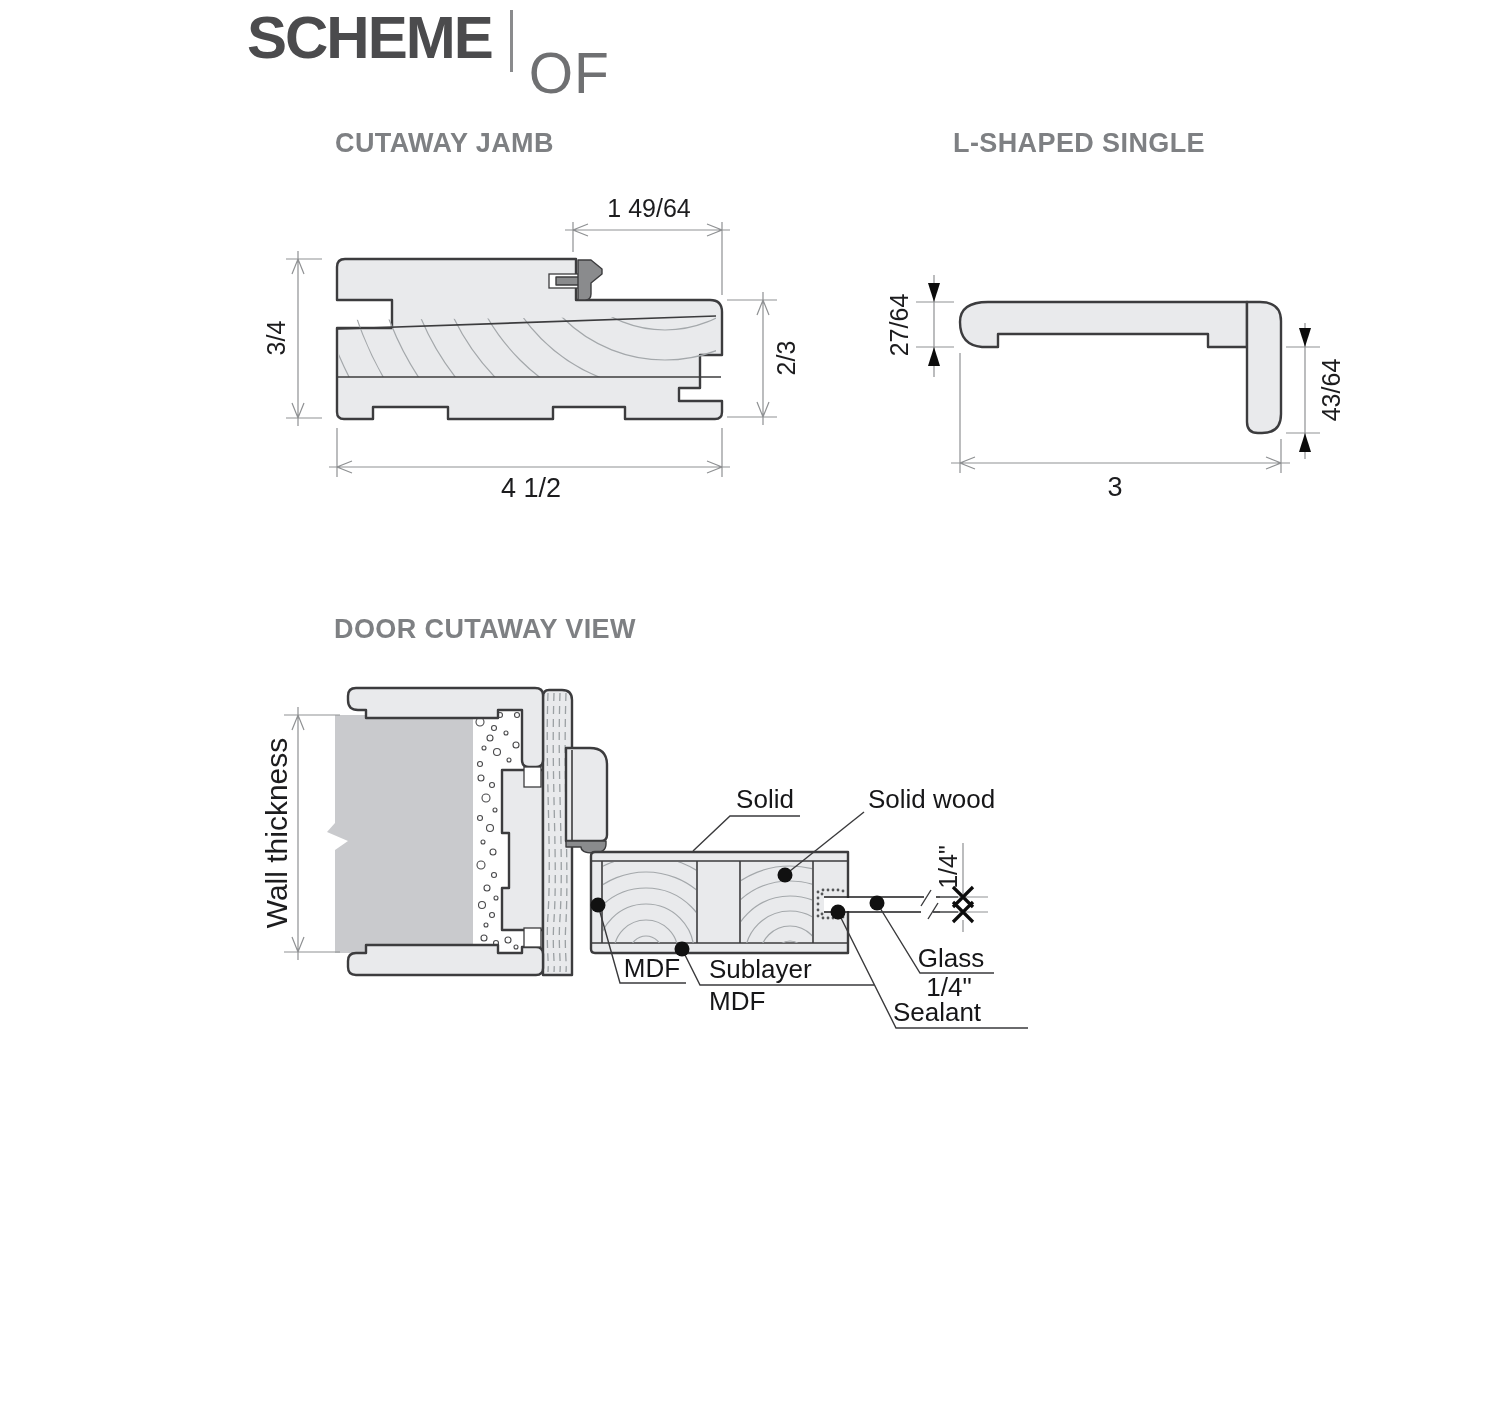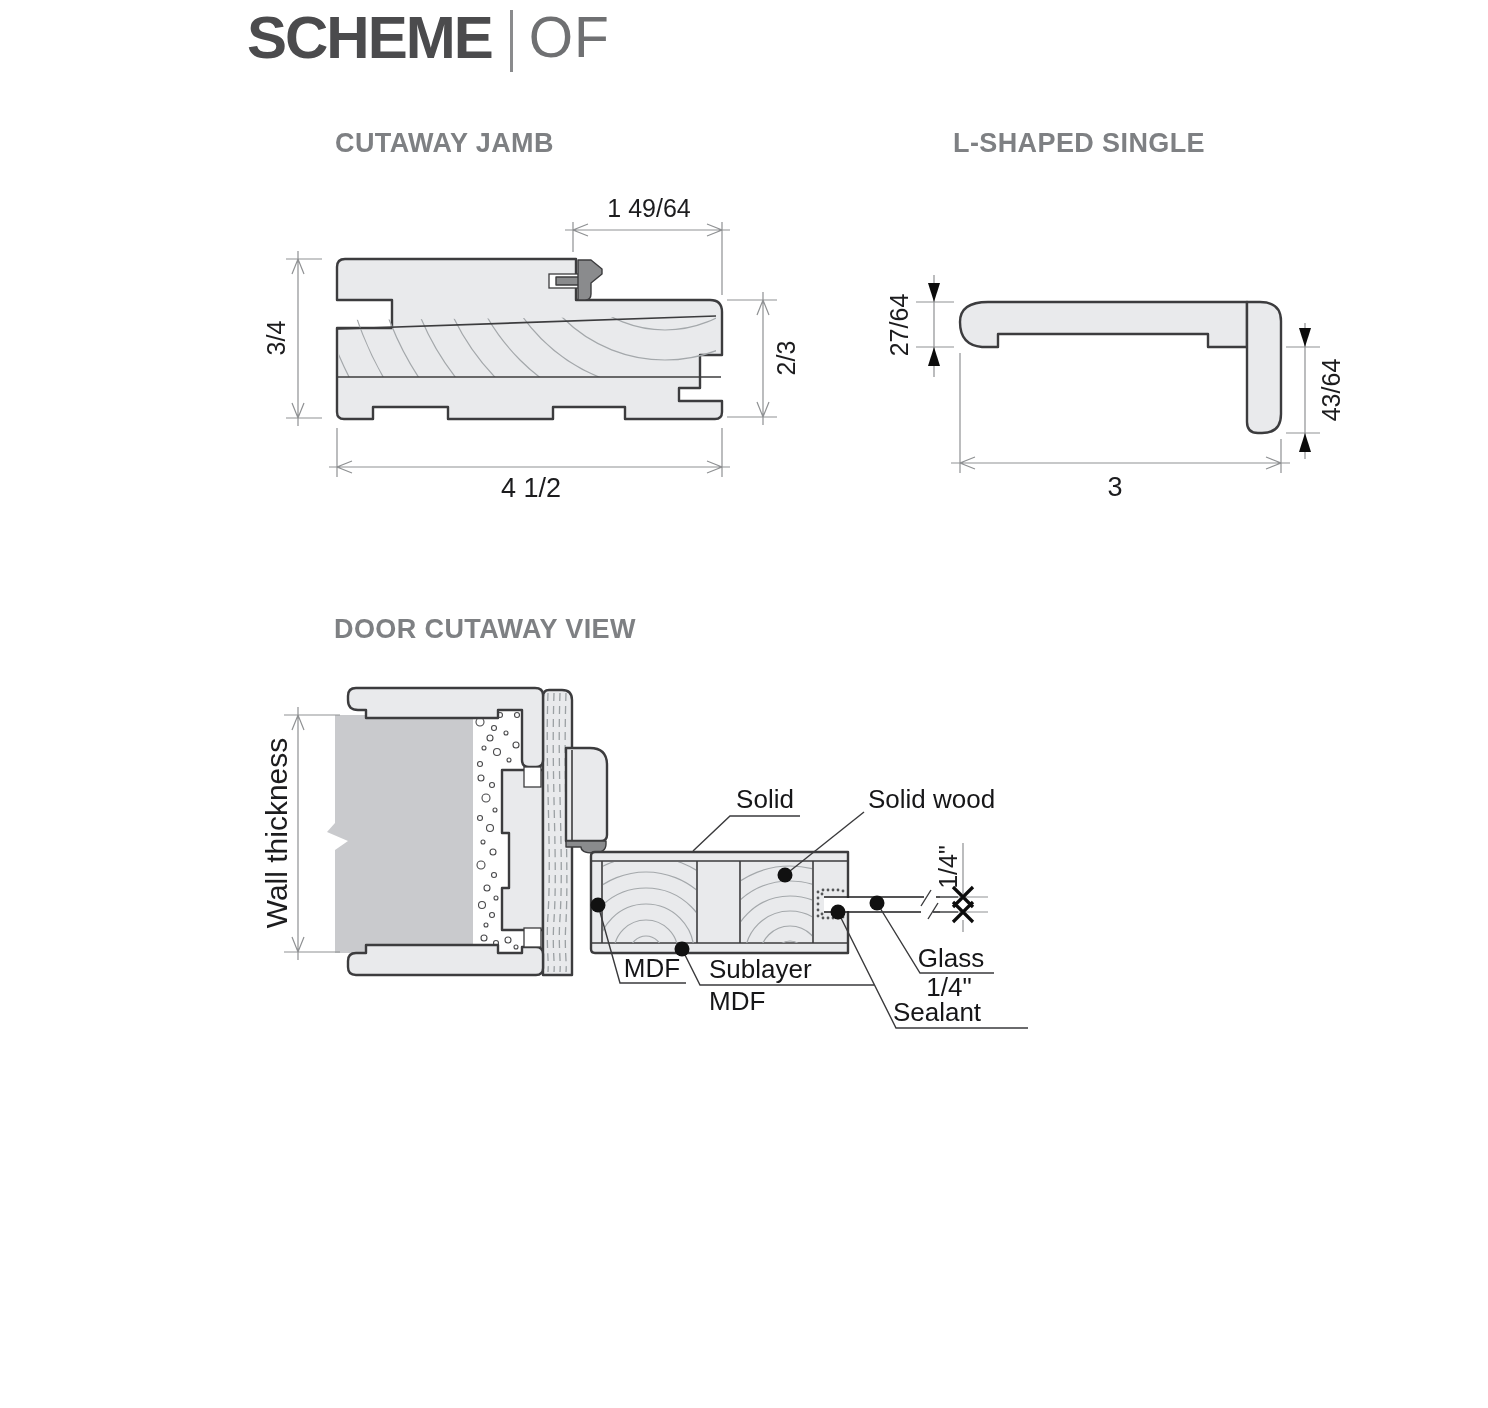--- a/index.html
+++ b/index.html
@@ -3,21 +3,21 @@
 <meta charset="utf-8">
 <style>
   html,body{margin:0;padding:0;}
   body{
     width:1488px;height:1408px;background:#ffffff;position:relative;overflow:hidden;
     font-family:"Liberation Sans", sans-serif;
   }
   .title-row{position:absolute;left:247px;top:6px;display:flex;align-items:flex-start;}
   .title-main{font-size:60px;font-weight:700;color:#4b4b4d;letter-spacing:-2px;line-height:1.05;}
   .title-div{width:3px;height:62px;background:#8a8b8d;margin:4px 16px 0 18px;}
-  .title-of{font-size:57px;font-weight:400;color:#6f7072;letter-spacing:1px;line-height:1.1;margin-right:14px;}
+  .title-of{font-size:57px;font-weight:400;color:#6f7072;letter-spacing:1px;line-height:1.1;margin-right:14px;margin-top:36px;}
   .title-door{font-size:57px;font-weight:400;color:#a8a9ab;letter-spacing:3px;line-height:1.1;}
   .sec-h{position:absolute;font-size:27px;font-weight:700;color:#7e8083;letter-spacing:0.4px;}
   #h-jamb{left:335px;top:128px;}
   #h-casing{left:953px;top:128px;}
   #h-cut{left:334px;top:614px;}
   svg#drawing{position:absolute;left:0;top:0;}
   .oln{fill:#e9eaec;stroke:#3c3c3e;stroke-width:2.4;stroke-linejoin:round;}
   .seam{stroke:#3c3c3e;stroke-width:1.6;fill:none;}
   .grain{fill:none;stroke:#a4a8ab;stroke-width:1.2;}
   .wgrain{fill:none;stroke:#9ba0a3;stroke-width:1.3;stroke-dasharray:8 5;}

